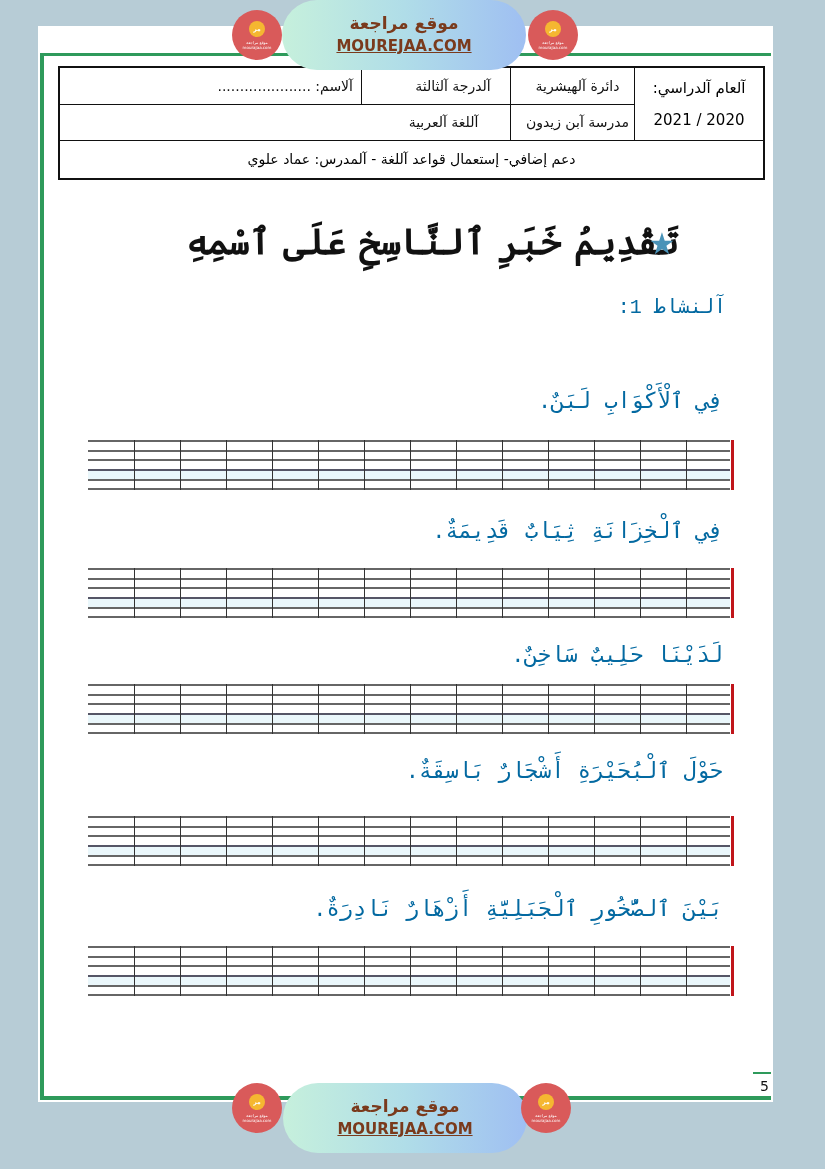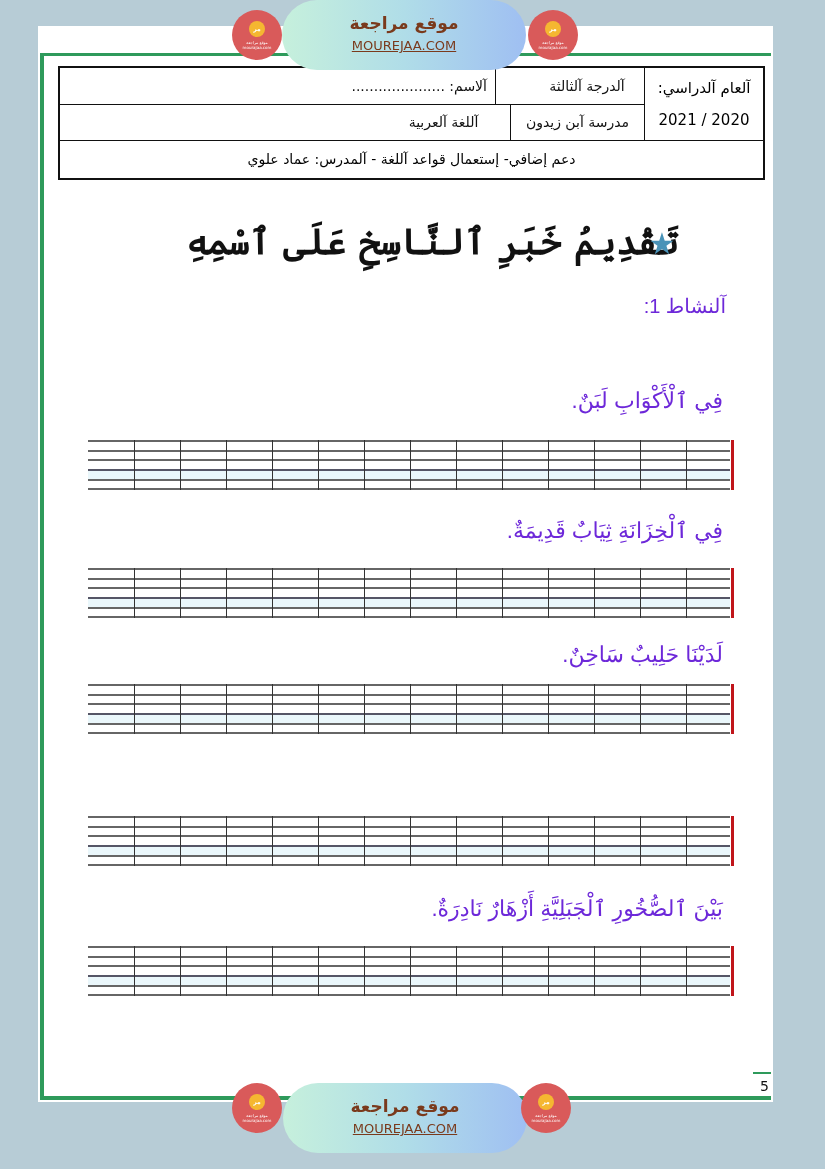--- a/index.html
+++ b/index.html
@@ -28,21 +28,21 @@
     .hdr .row { position: absolute; left: 0; right: 0; display: flex; }
     .hdr .cell {
       border-left: 1.5px solid #111; box-sizing: border-box;
       display: flex; align-items: center; justify-content: center;
       font-size: 14px; color: #111;
     }
     .hdr .cell:last-child { border-left: none; }
     .hdr .r1 { top: 0; height: 36px; border-bottom: 1.5px solid #111; }
     .hdr .r2 { top: 36px; height: 36px; border-bottom: 1.5px solid #111; }
     .hdr .year-cell {
-      position: absolute; right: 0; top: 0; width: 119px; height: 72px;
+      position: absolute; right: 0; top: 0; width: 129px; height: 72px;
       border-left: 1.5px solid #111; box-sizing: border-box; background: #fff;
       display: flex; flex-direction: column; align-items: center; justify-content: space-around;
       font-size: 15px; padding: 4px 0;
     }
     .hdr .w-year { width: 119px; }
     .hdr .w-dept { width: 134px; }
     .hdr .w-field { width: 133px; }
     .hdr .w-grade { width: 149px; padding-left: 34px; }
     .hdr .w-name { width: 168px; justify-content: flex-start; padding-right: 8px; }
     .hdr .support {
@@ -53,22 +53,22 @@
     .title {
       position: absolute; left: 140px; top: 182px; width: 510px; height: 66px;
       direction: rtl; display: flex; align-items: center; justify-content: center;
       font-size: 36px; font-weight: bold; color: #111; font-family: "DejaVu Serif", serif;
     }
     .star {
       position: absolute; left: 608px; top: 202px; width: 32px; height: 32px;
       color: #4a93b8; font-size: 30px; line-height: 32px; text-align: center;
     }
     .rtl-text {
-      position: absolute; direction: rtl; color: #6d28d9; white-space: nowrap;
-      font-family: Liberation Sans, sans-serif;
+      position: absolute; direction: rtl; color: #0369a1; white-space: nowrap;
+      font-family: Liberation Mono, monospace;
     }
     .activity { right: 47px; top: 268px; font-size: 20px; }
     .instruction { right: 47px; top: 306px; font-size: 20px; }
     .sentence { font-size: 22px; }
     
     .grid {
       position: absolute; left: 50px; width: 646px; height: 50px;
     }
     .grid .hline {
       position: absolute; left: 0; right: 4px; height: 1.5px; background: #666;
@@ -88,21 +88,21 @@
     .banner {
       position: absolute; width: 244px; height: 70px; border-radius: 36px;
       background: linear-gradient(90deg, #c6f0dc 0%, #b0dde8 50%, #9fbff2 100%);
       display: flex; flex-direction: column; align-items: center; justify-content: center;
     }
     .banner .ar {
       direction: rtl; color: #7a3a1c; font-size: 17px; font-weight: bold;
       line-height: 22px;
     }
     .banner .en {
-      color: #7a3a1c; font-size: 13px; font-weight: normal; text-decoration: underline;
+      color: #7a3a1c; font-size: 15px; font-weight: bold; text-decoration: underline;
       line-height: 24px; font-family: "DejaVu Sans", sans-serif;
     }
     .badge {
       position: absolute; width: 50px; height: 50px; border-radius: 50%;
       background: #d95a5a; display: flex; flex-direction: column; align-items: center; justify-content: center;
     }
     .badge .dot {
       width: 16px; height: 16px; border-radius: 50%; background: #f5b731;
       display: flex; align-items: center; justify-content: center; font-size: 6px; color: #fff; font-weight: bold;
     }
@@ -112,20 +112,21 @@
 <body>
 
 <div class="page">
   <div class="green-frame">
     <div class="right-stub"></div>
   </div>
 
   <div class="hdr">
     <div class="row r1">
       <div class="cell w-year"></div>
+      <div class="cell w-dept">دائرة آلهيشرية</div>
       <div class="cell w-grade">آلدرجة آلثالثة</div>
       <div class="cell w-name">آلاسم: .....................</div>
     </div>
     <div class="row r2">
       <div class="cell w-year"></div>
       <div class="cell w-dept">مدرسة آبن زيدون</div>
       <div class="cell w-field">آللغة آلعربية</div>
     </div>
     <div class="year-cell">
       <span>آلعام آلدراسي:</span>
@@ -207,20 +208,21 @@
       <div class="vline" style="left: 322px;"></div>
       <div class="vline" style="left: 368px;"></div>
       <div class="vline" style="left: 414px;"></div>
       <div class="vline" style="left: 460px;"></div>
       <div class="vline" style="left: 506px;"></div>
       <div class="vline" style="left: 552px;"></div>
       <div class="vline" style="left: 598px;"></div>
       <div class="redline"></div>
     </div>
 
+  <div class="rtl-text sentence" style="right:50px; top:732px;">حَوْلَ ٱلْبُحَيْرَةِ أَشْجَارٌ بَاسِقَةٌ.</div>
   <div class="grid" style="top:790px;">
       <div class="band" style="top: 29px; height: 10px;"></div>
       <div class="hline" style="top: 0px;"></div>
       <div class="hline" style="top: 10px;"></div>
       <div class="hline" style="top: 19px;"></div>
       <div class="hline thick" style="top: 29px;"></div>
       <div class="hline" style="top: 39px;"></div>
       <div class="hline" style="top: 48px;"></div>
       <div class="vline" style="left: 46px;"></div>
       <div class="vline" style="left: 92px;"></div>

